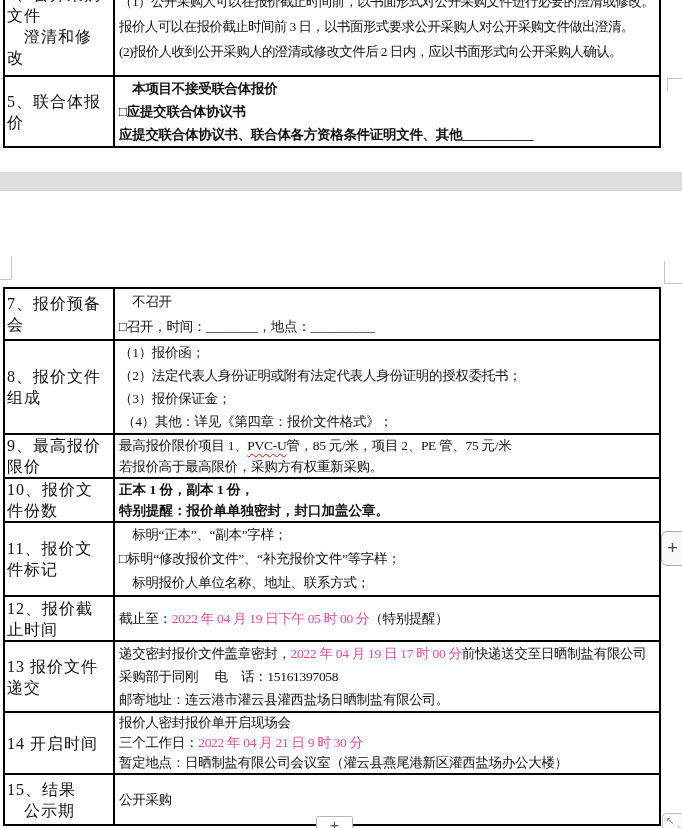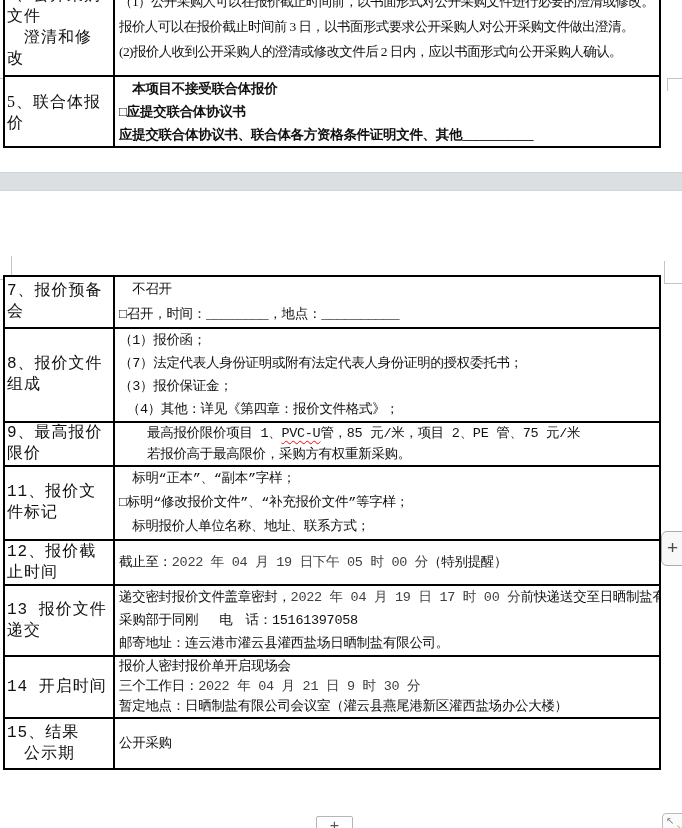--- a/index.html
+++ b/index.html
@@ -9,39 +9,39 @@
   
   .sep-band { position:absolute; left:0; top:172px; width:682px; height:19px;
     background:#dcdfe2; border-top:1px solid #d0d3d6; border-bottom:1px solid #d2d5d8; }
 
   
   .mark { position:absolute; background:#c2c5c7; }
 
   
   table { border-collapse:collapse; table-layout:fixed; position:absolute; left:3px; width:656px; background:#fff; }
   #t1 { top:-25px; }
-  #t2 { top:275px;font-family:Liberation Mono, monospace; }
+  #t2 { top:287px; }
   td { border:2px solid #000; vertical-align:middle; overflow:hidden; }
   td.l { width:110px; padding:0 2px 0 2px; font-size:16px; letter-spacing:1px; line-height:21px; }
   td.c { width:546px; padding:0 2px 0 4px; font-size:13.5px; letter-spacing:-0.3px; }
   .ll { white-space:pre; }
   .cl { white-space:pre; }
   .r4  td { height:100px; } .r4 .cl { line-height:25px; letter-spacing:-0.6px; }
   .r5  td { height:70px; }  .r5 .cl { line-height:23px;font-weight:bold; }
   .r7  td { height:50px; }  .r7 .cl { line-height:25px; }
   .r8  td { height:92px; }  .r8 .cl { line-height:23px; }
-  .r9  td { height:43px; }  .r9 .cl { line-height:21px;margin-left:28px; }
+  .r9  td { height:43px; }  .r9 .cl { line-height:21px; }
   .r10 td { height:43px; }  .r10 .cl { line-height:21px; }
   .r11 td { height:72px; }  .r11 .cl { line-height:24px; }
   .r12 td { height:45px; }  .r12 .cl { line-height:22px; }
   .r13 td { height:70px; }  .r13 .cl { line-height:23px; }
   .r14 td { height:61px; }  .r14 .cl { line-height:20px; }
   .r15 td { height:51px; }  .r15 .cl { line-height:22px; }
   .bold .cl { font-weight:bold; letter-spacing:0; }
-  .red { color:#404040; }
+  .red { color:#ec4899; }
   .wavy { text-decoration:underline; text-decoration-style:wavy; text-decoration-color:#ff0000;
           text-decoration-thickness:1px; text-underline-offset:3px; }
 
   
   .side-plus { position:absolute; left:661px; top:531px; width:30px; height:35px;
     border:1px solid #aaadb0; border-radius:6px; background:#f8f8f8; color:#4a4a4a;
     font-family:"Liberation Sans",sans-serif; font-size:19px; text-align:left;
     line-height:32px; padding-left:5px; }
   .bottom-plus { position:absolute; left:316px; top:816px; width:37px; height:24px;
     border:1px solid #b3b6b9; border-radius:2px; background:#fff; color:#555;
@@ -106,33 +106,43 @@
           <div class="cl"><span>□召开，时间：________，地点：__________</span></div>
         </td>
       </tr>
       <tr class="r8">
         <td class="l">
           <div class="ll">8、报价文件</div>
           <div class="ll">组成</div>
         </td>
         <td class="c">
           <div class="cl"><span>（1）报价函；</span></div>
-          <div class="cl"><span>（7）法定代表人身份证明或附有法定代表人身份证明的授权委托书；</span></div>
+          <div class="cl"><span>（2）法定代表人身份证明或附有法定代表人身份证明的授权委托书；</span></div>
           <div class="cl"><span>（3）报价保证金；</span></div>
           <div class="cl"><span> （4）其他：详见《第四章：报价文件格式》；</span></div>
         </td>
       </tr>
       <tr class="r9">
         <td class="l">
           <div class="ll">9、最高报价</div>
           <div class="ll">限价</div>
         </td>
         <td class="c">
           <div class="cl"><span>最高报价限价项目 1、</span><span class="wavy">PVC-U</span><span>管，85 元/米，项目 2、PE 管、75 元/米</span></div>
           <div class="cl"><span>若报价高于最高限价，采购方有权重新采购。</span></div>
+        </td>
+      </tr>
+      <tr class="r10">
+        <td class="l">
+          <div class="ll">10、报价文</div>
+          <div class="ll">件份数</div>
+        </td>
+        <td class="c bold">
+          <div class="cl"><span>正本 1 份，副本 1 份，</span></div>
+          <div class="cl"><span>特别提醒：报价单单独密封，封口加盖公章。</span></div>
         </td>
       </tr>
       <tr class="r11">
         <td class="l">
           <div class="ll">11、报价文</div>
           <div class="ll">件标记</div>
         </td>
         <td class="c">
           <div class="cl"><span>　标明“正本”、“副本”字样；</span></div>
           <div class="cl"><span>□标明“修改报价文件”、“补充报价文件”等字样；</span></div>

